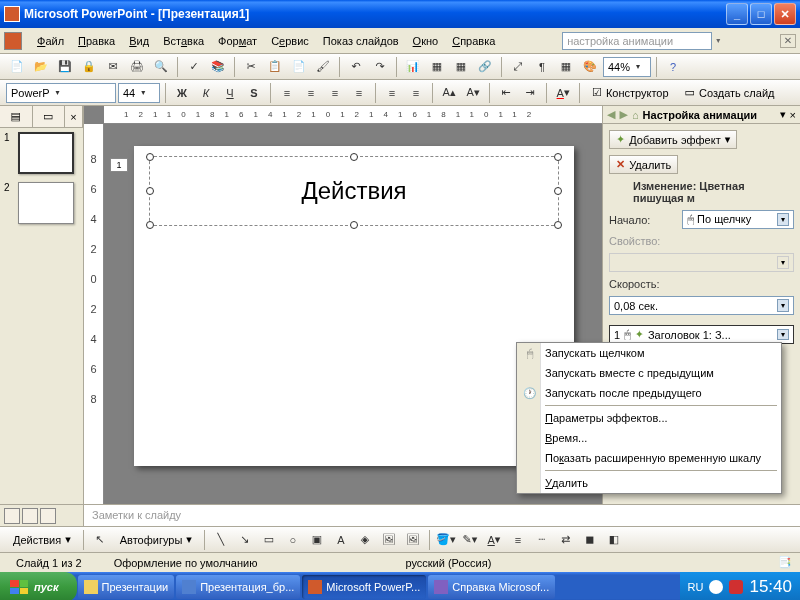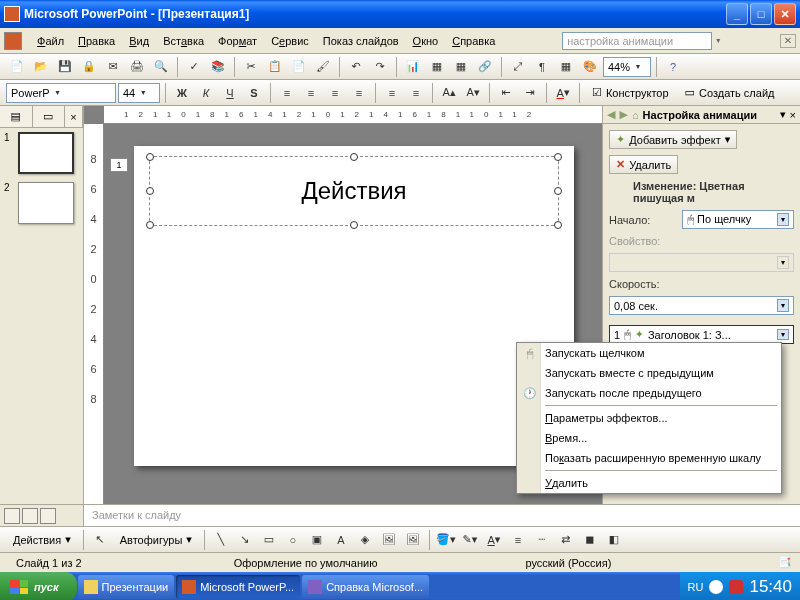--- a/index.html
+++ b/index.html
@@ -363,39 +363,43 @@
   <div class="tbtn"><u>A</u>▾</div>
   <div class="tbtn">≡</div>
   <div class="tbtn">┈</div>
   <div class="tbtn">⇄</div>
   <div class="tbtn">◼</div>
   <div class="tbtn">◧</div>
 </div>
 
 <div class="statusbar">
   <div class="status-seg">Слайд 1 из 2</div>
-  <div class="status-seg" style="margin-left:120px;">Оформление по умолчанию</div>
+  <div class="status-seg" style="">Оформление по умолчанию</div>
   <div class="status-seg" style="margin-left:116px;">русский (Россия)</div>
   <div style="margin-left:auto;">📑</div>
 </div>
 
 <div class="taskbar">
   <div class="start-btn">
     <div class="start-logo">
         <span></span>
         <span></span>
         <span></span>
         <span></span>
       </div>
     <span>пуск</span>
   </div>
   <div class="task-btn">
       <div class="tb-icon"></div>
       <span>Презентации</span>
     </div>
+  <div class="task-btn">
+      <div class="tb-icon" style="background:#5080d0;"></div>
+      <span>Презентация_бр...</span>
+    </div>
   <div class="task-btn active">
       <div class="tb-icon" style="background:#d05a2c;"></div>
       <span>Microsoft PowerP...</span>
     </div>
   <div class="task-btn">
       <div class="tb-icon" style="background:#8060c0;"></div>
       <span>Справка Microsof...</span>
     </div>
   <div class="tray">
     <span>RU</span>

